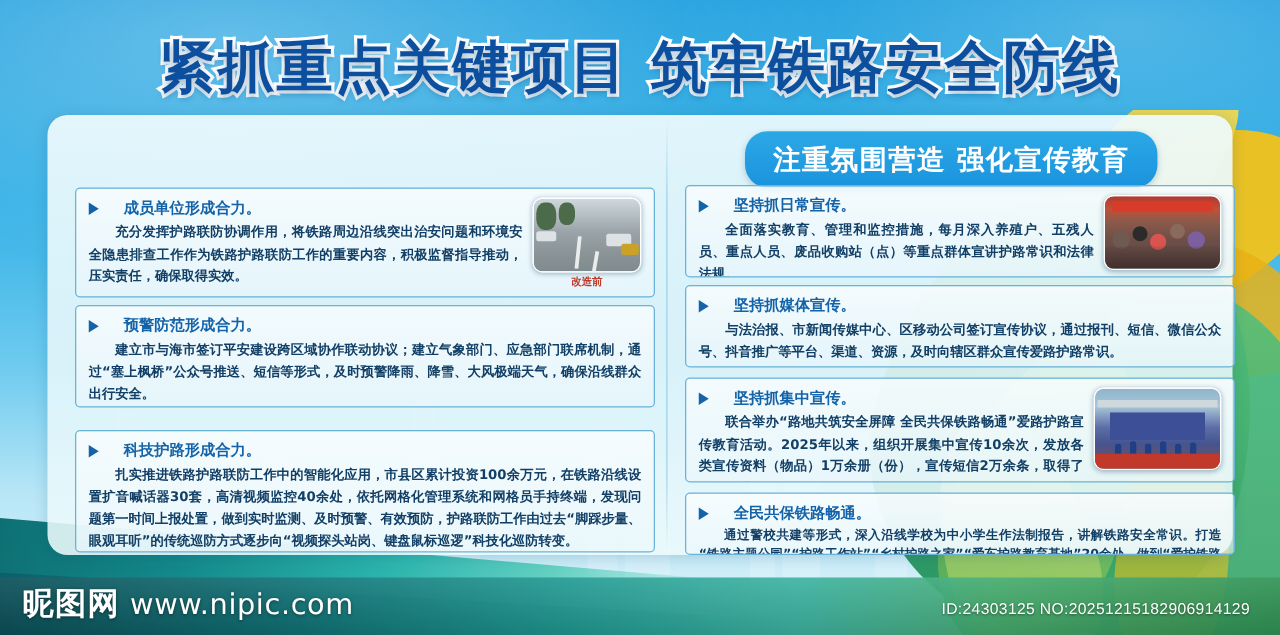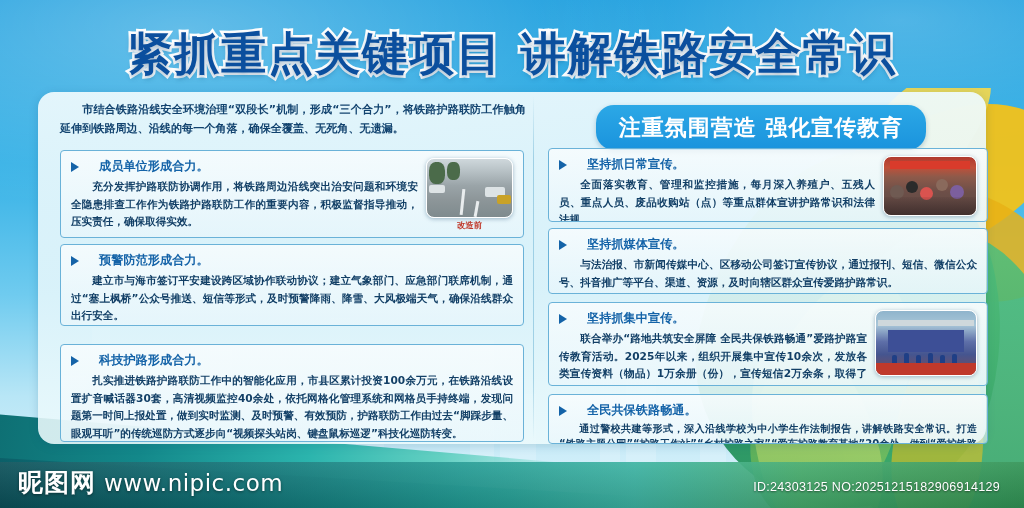--- a/index.html
+++ b/index.html
@@ -199,26 +199,25 @@
     <div class="leaf" style="right:120px;top:180px;width:140px;height:260px;background:linear-gradient(190deg,#9ad36a,#5fb055);transform:rotate(20deg);opacity:.8;"></div>
     <div class="leaf" style="right:150px;top:240px;width:120px;height:220px;background:linear-gradient(200deg,#cfe07a,#8cc45c);transform:rotate(-16deg);opacity:.7;"></div>
     <div class="leaf" style="right:40px;top:250px;width:90px;height:200px;background:#f2c21a;transform:rotate(6deg);opacity:.55;"></div>
   </div>
 
   <div class="bg-teal"></div>
   <div class="bg-teal2"></div>
   <div class="bg-foot"></div>
   <div class="foot-ovl"></div>
 
-  <div class="title">紧抓重点关键项目  讲解铁路安全常识</div>
+  <div class="title">紧抓重点关键项目  筑牢铁路安全防线</div>
 
   <div class="panel"></div>
   <div class="col-divider"></div>
 
-  <div class="intro">市结合铁路沿线安全环境治理“双段长”机制，形成“三个合力”，将铁路护路联防工作触角延伸到铁路周边、沿线的每一个角落，确保全覆盖、无死角、无遗漏。</div>
 
   <div class="card" style="left:60px;top:150px;width:464px;height:88px;">
     <div class="inner with-img">
       <div class="txtcol">
         <div class="card-h">
           <span class="tri"></span>
           <span>成员单位形成合力。</span>
         </div>
         <div class="card-b">充分发挥护路联防协调作用，将铁路周边沿线突出治安问题和环境安全隐患排查工作作为铁路护路联防工作的重要内容，积极监督指导推动，压实责任，确保取得实效。</div>
       </div>

